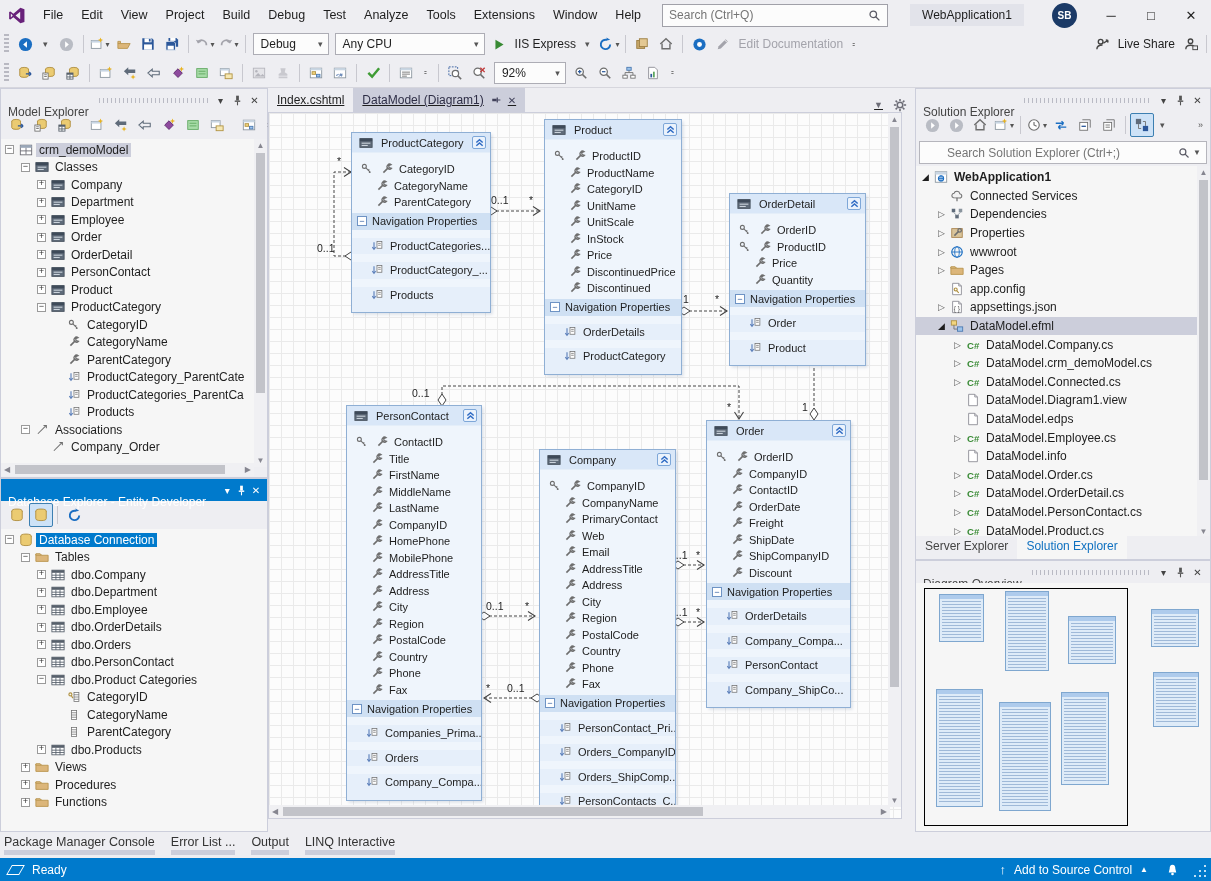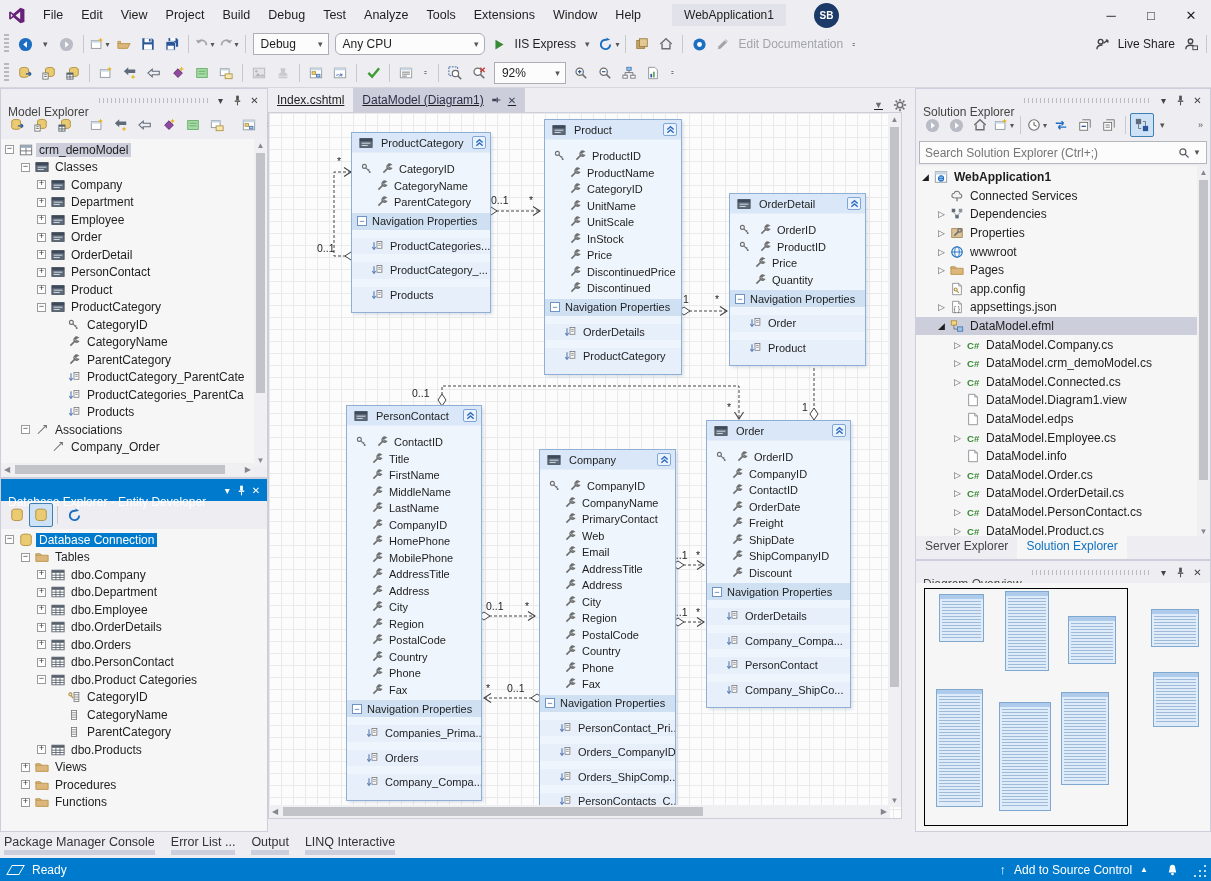--- a/index.html
+++ b/index.html
@@ -111,21 +111,21 @@
   .nav-minus { width:10px; height:10px; border:1px solid #6E93C4; background:#fff;
     color:#2C5A9E; font-size:9px; line-height:8px; text-align:center; flex:none; }
   .nrow { height:16.5px; background:#E6EFFA; display:flex; align-items:center; gap:3px;
     padding-left:17px; white-space:nowrap; overflow:hidden;margin-top:8px; }
   .ent-foot { height:9px; background:#E6EFFA; }
 
   
   #se-search { height:23px; margin:2px 3px; background:#FCFCFC; border:1px solid #B5B5BC;
     display:flex; align-items:center; padding:0 5px; }
   #se-search input { border:none; outline:none; flex:1; font-size:12px; color:#777;
-    background:transparent; font-family:"Liberation Sans",sans-serif; }
+    background:transparent; font-family:"Liberation Sans",sans-serif;margin-left:22px; }
   #se-tabs { position:absolute; bottom:0; left:0; right:0; height:23px; background:#EEEEF2;
     display:flex; font-size:12px; }
   .se-tab { padding:3px 9px; color:#444; }
   .se-tab.active { background:#F6F6F6; color:#0E70C0; }
 
   
   #ov-body { background:#F6F6F6; }
   .mini-ent { position:absolute; border:1px solid #7FA7CF; background:#DEEBF8; }
   .mini-ent .mh { height:4px; background:#AECBEC; }
   .mini-ent .ml { margin:2px 2px 0 2px; height:calc(100% - 8px);
@@ -168,20 +168,29 @@
       <span class="menu-item">Project</span>
       <span class="menu-item">Build</span>
       <span class="menu-item">Debug</span>
       <span class="menu-item">Test</span>
       <span class="menu-item">Analyze</span>
       <span class="menu-item">Tools</span>
       <span class="menu-item">Extensions</span>
       <span class="menu-item">Window</span>
       <span class="menu-item">Help</span>
     </span>
+  <span id="qsearch">
+    <input placeholder="Search (Ctrl+Q)" style="">
+    <span>
+      <svg width="13" height="13" viewBox="0 0 16 16">
+          <circle cx="6.5" cy="6.5" r="4" fill="none" stroke="#5B5B66" stroke-width="1.6"></circle>
+          <line x1="9.5" y1="9.5" x2="14" y2="14" stroke="#5B5B66" stroke-width="1.6"></line>
+        </svg>
+    </span>
+  </span>
   <span id="proj-chip">WebApplication1</span>
   <span id="avatar">SB</span>
   <span style="flex:1"></span>
   <span class="wctl">─</span>
   <span class="wctl">□</span>
   <span class="wctl">✕</span>
 </div>
 
 <div id="toolbar1" class="toolbar">
     <span class="tb-grip"></span>
@@ -242,21 +251,21 @@
         <path d="M13,6 A5.5,5.5 0 0 0 3,9.5" fill="none" stroke="#A3A3AB" stroke-width="2"></path>
         <path d="M15,3 L12.6,7.4 L8.4,5 Z" fill="#A3A3AB"></path>
       </svg>
       <span style="font-size: 8px; color: rgb(85, 85, 85); margin-left: 2px;">▾</span>
     </span>
     <span class="tb-sep"></span>
     <span class="combo" style="width: 76px;">
       <span style="flex: 1 1 0%;">Debug</span>
       <span class="ar">▾</span>
     </span>
-    <span class="combo" style="width: 150px; border-radius: 6px;">
+    <span class="combo" style="width: 150px;">
       <span style="flex: 1 1 0%;">Any CPU</span>
       <span class="ar">▾</span>
     </span>
     <span class="tbtn">
       <svg width="13" height="13" viewBox="0 0 16 16">
         <path d="M3,2 L13,8 L3,14 Z" fill="#388A34"></path>
       </svg>
     </span>
     <span class="tb-label">IIS Express</span>
     <span class="ovf">▾</span>

